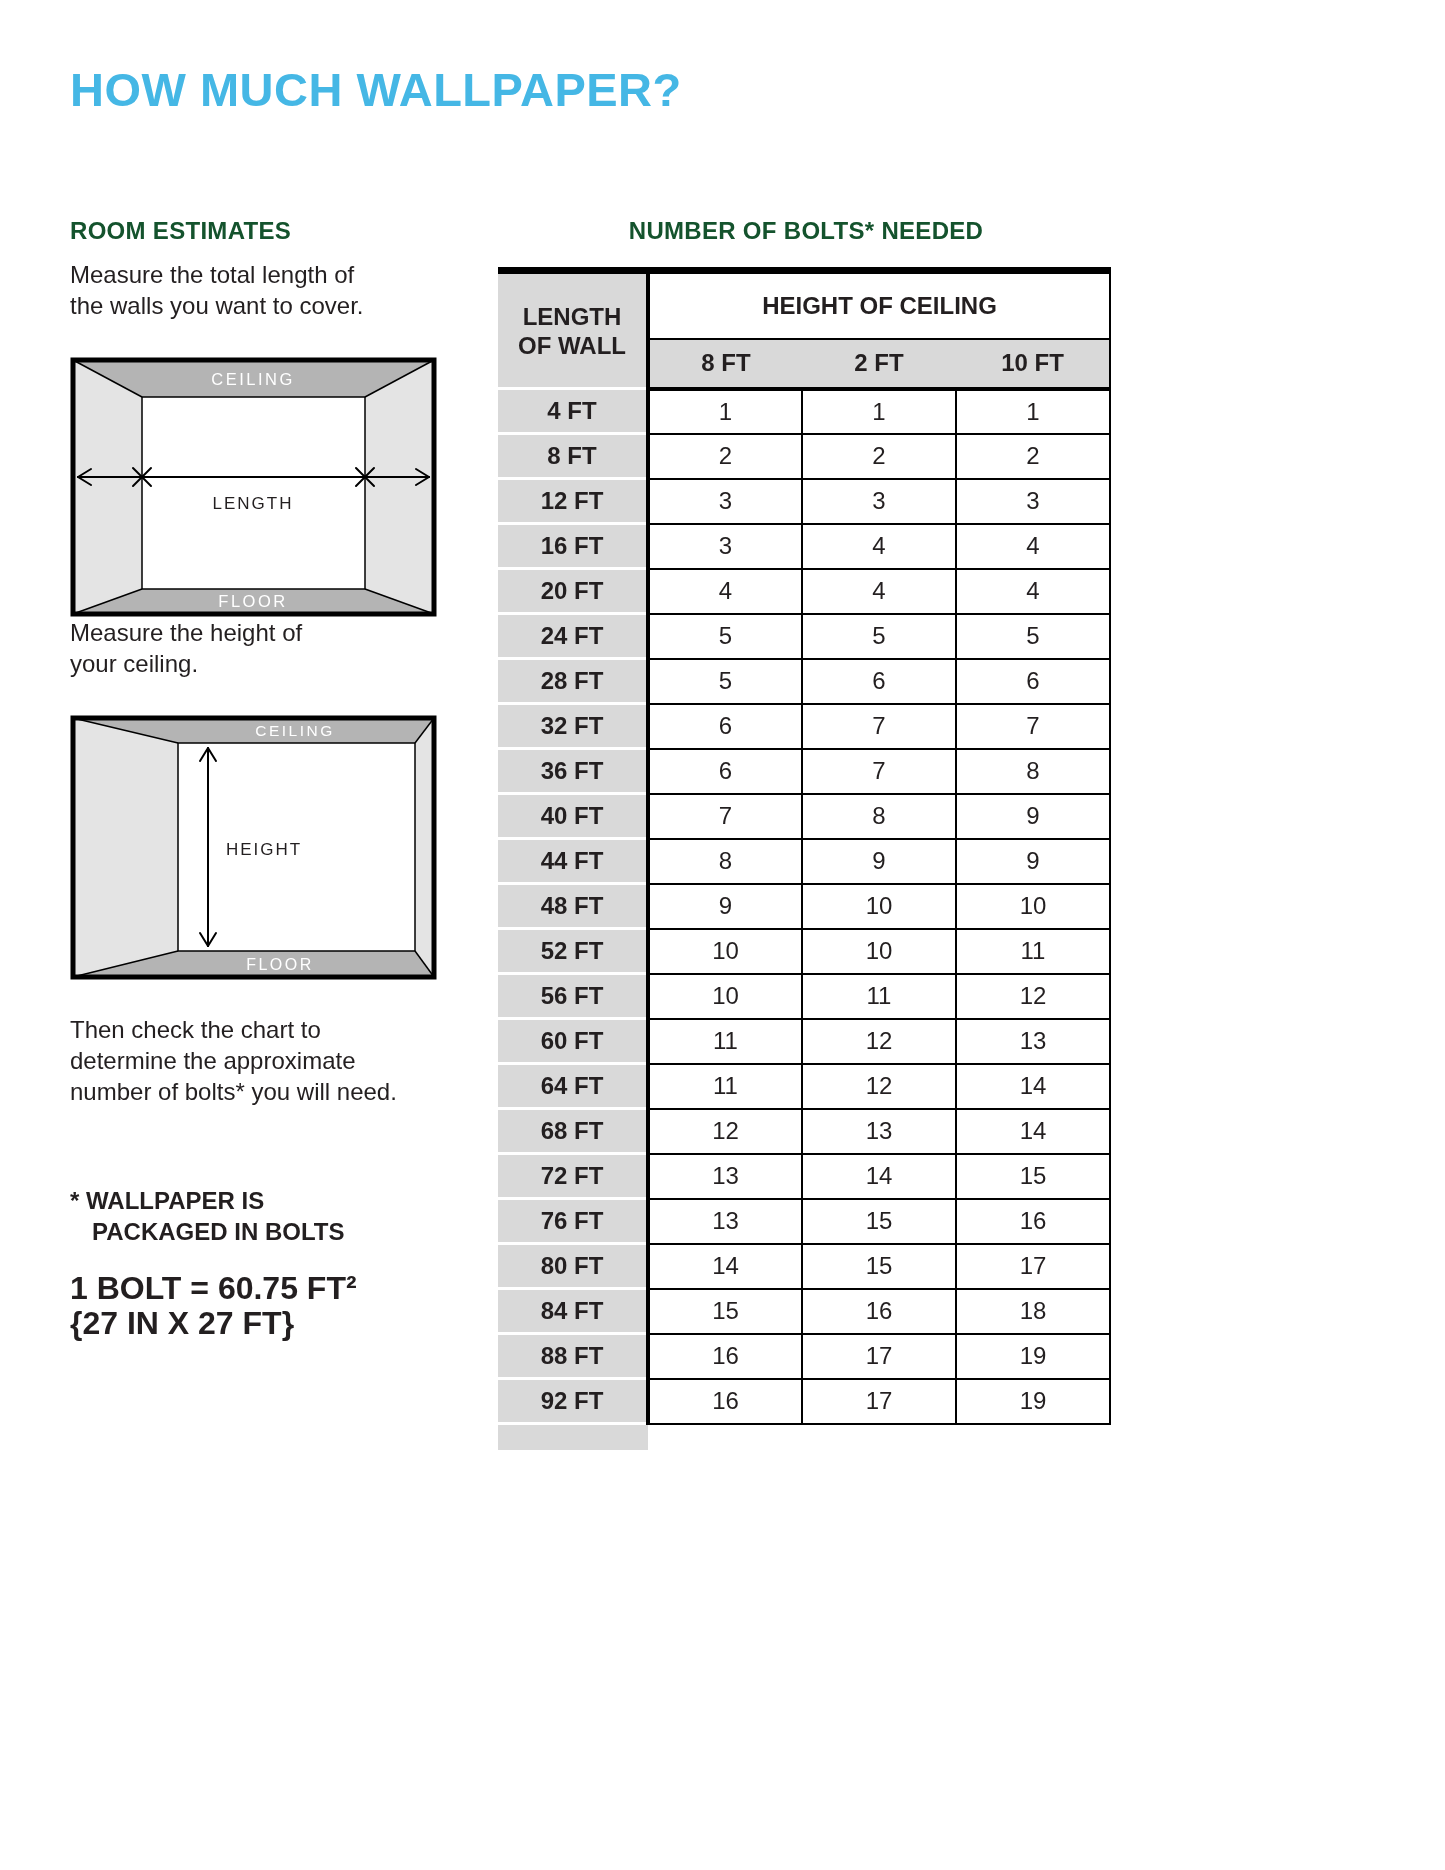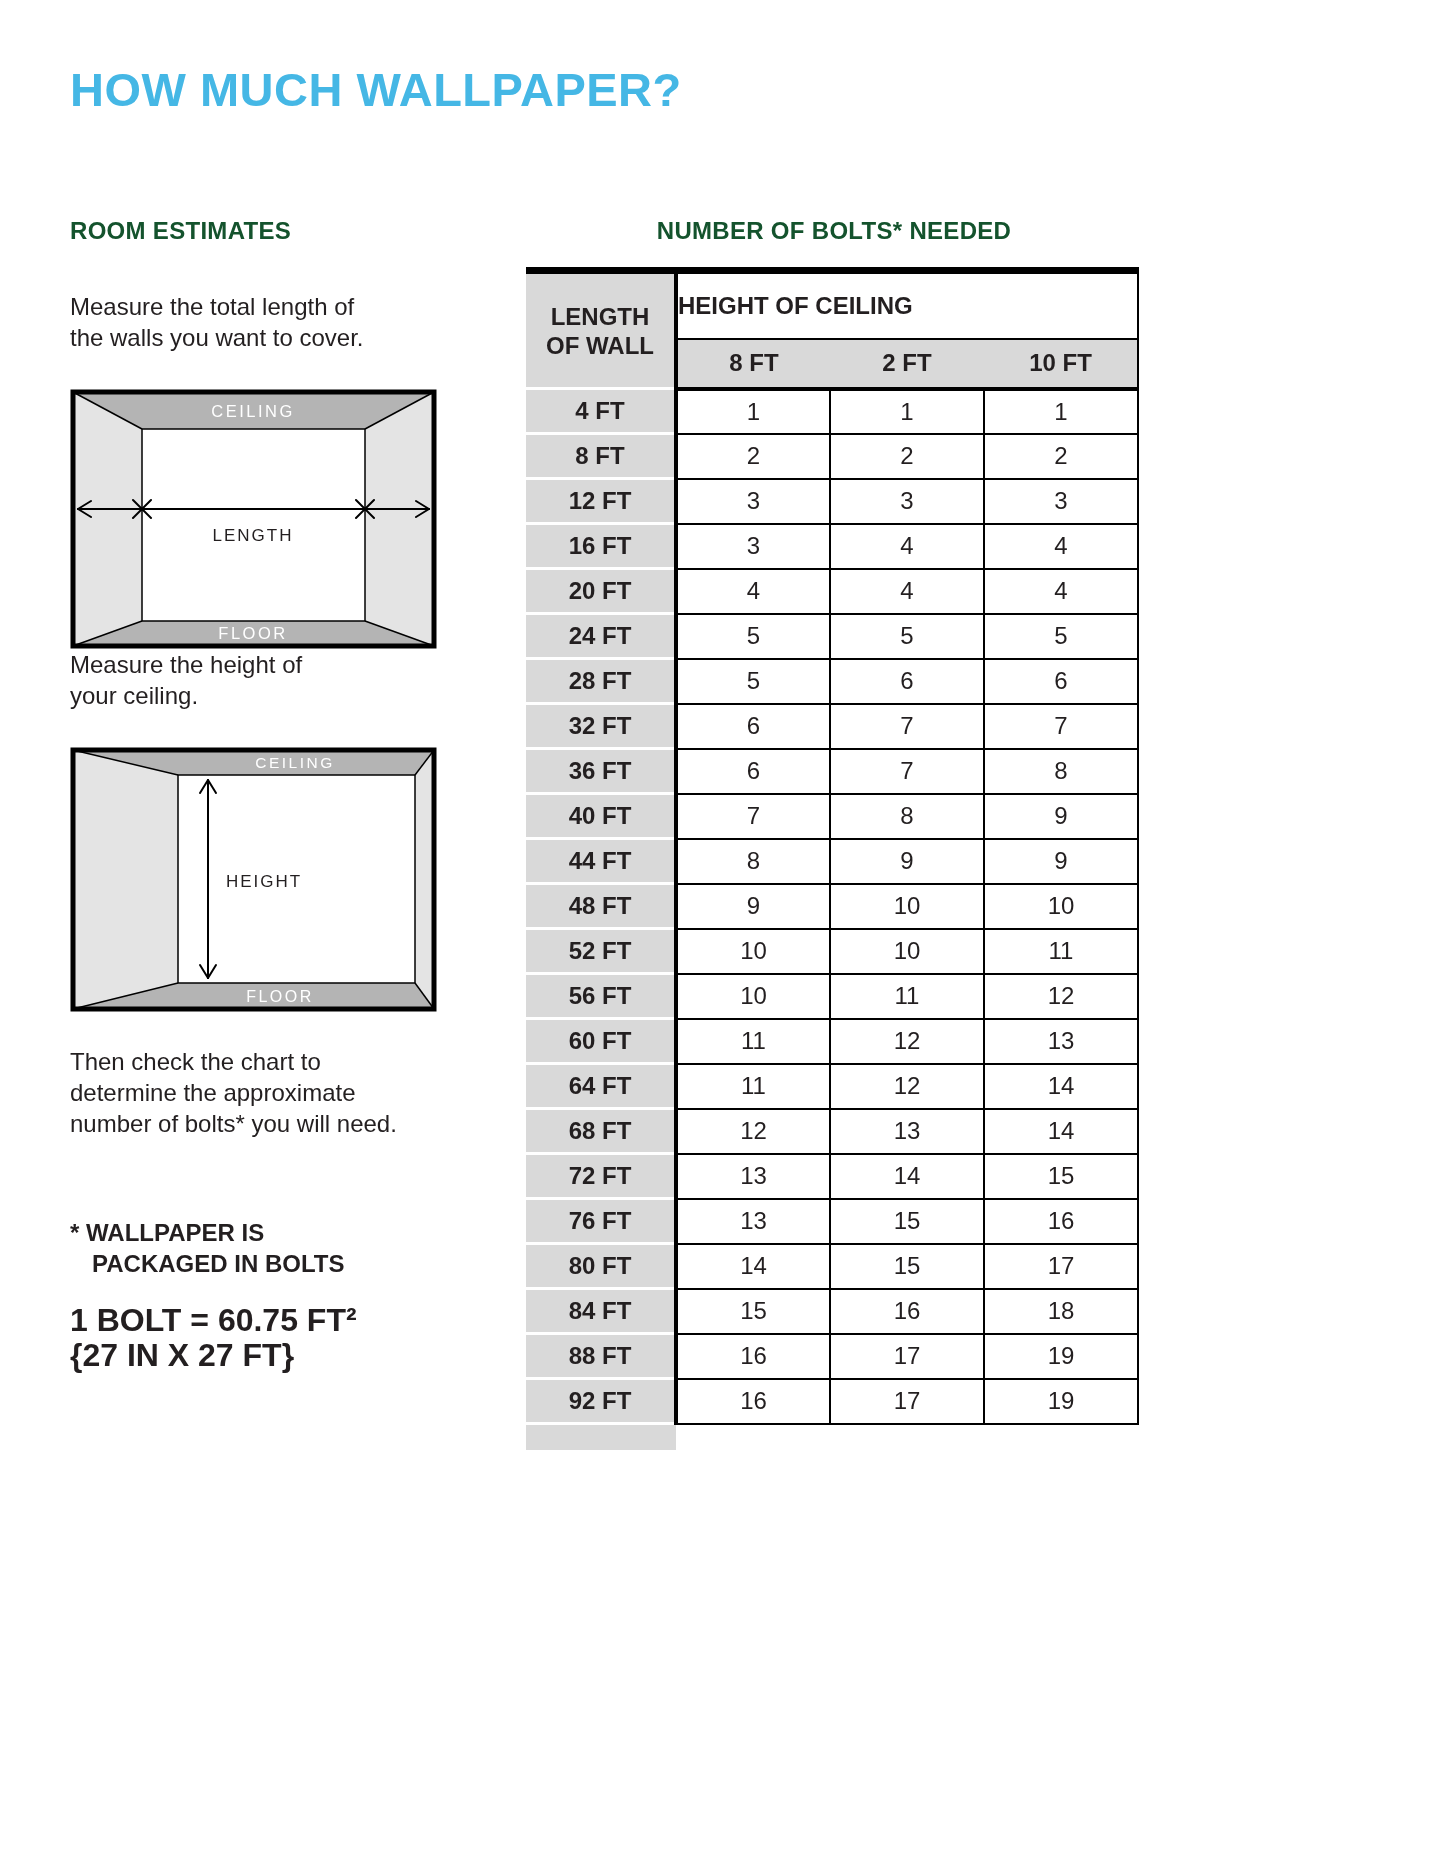--- a/index.html
+++ b/index.html
@@ -13,34 +13,34 @@
   }
   .page { padding: 62px 0 0 70px; width: 1310px; }
   .doc-title {
     color: #45b7e5;
     font-size: 47px;
     font-weight: bold;
     letter-spacing: 0.5px;
   }
   .content { display: flex; margin-top: 100px; }
   .left-col { width: 368px; flex: none; }
-  .right-col { width: 616px; flex: none; margin-left: 88px; }
+  .right-col { width: 616px; flex: none; margin-left: 60px; }
   .section-heading {
     color: #14532d;
     font-size: 24px;
     font-weight: bold;
     letter-spacing: 0.3px;
   }
   .right-col .section-heading { text-align: center; }
   .step {
     font-size: 24px;
     line-height: 31px;
     white-space: pre-line;
   }
-  .step-1 { margin-top: 46px; }
+  .step-1 { margin-top: 14px; }
   .diagram { display: block; }
   .diagram-1 { margin-top: 36px; }
   .step-2 { }
   .diagram-2 { margin-top: 36px; }
   .step-3 { margin-top: 34px; }
   .footnote { margin-top: 78px; font-size: 24px; font-weight: bold; line-height: 31px; }
   .footnote .line2 { padding-left: 22px; }
   .bolt-info { margin-top: 24px; font-size: 32px; font-weight: bold; line-height: 35px; }
 
   
@@ -63,21 +63,21 @@
     text-align: center;
     line-height: 29px;
     vertical-align: middle;
   }
   .group-header {
     width: 462px;
     background: #ffffff;
     border-bottom: 2px solid #000;
     border-right: 2px solid #000;
     font-weight: bold;
-    text-align: left;
+    text-align: center;
     height: 68px;
     vertical-align: middle;
   }
   .subheader th {
     width: 154px;
     background: #d9d9d9;
     font-weight: bold;
     text-align: center;
     border-bottom: 4px solid #000;
     height: 50px;

